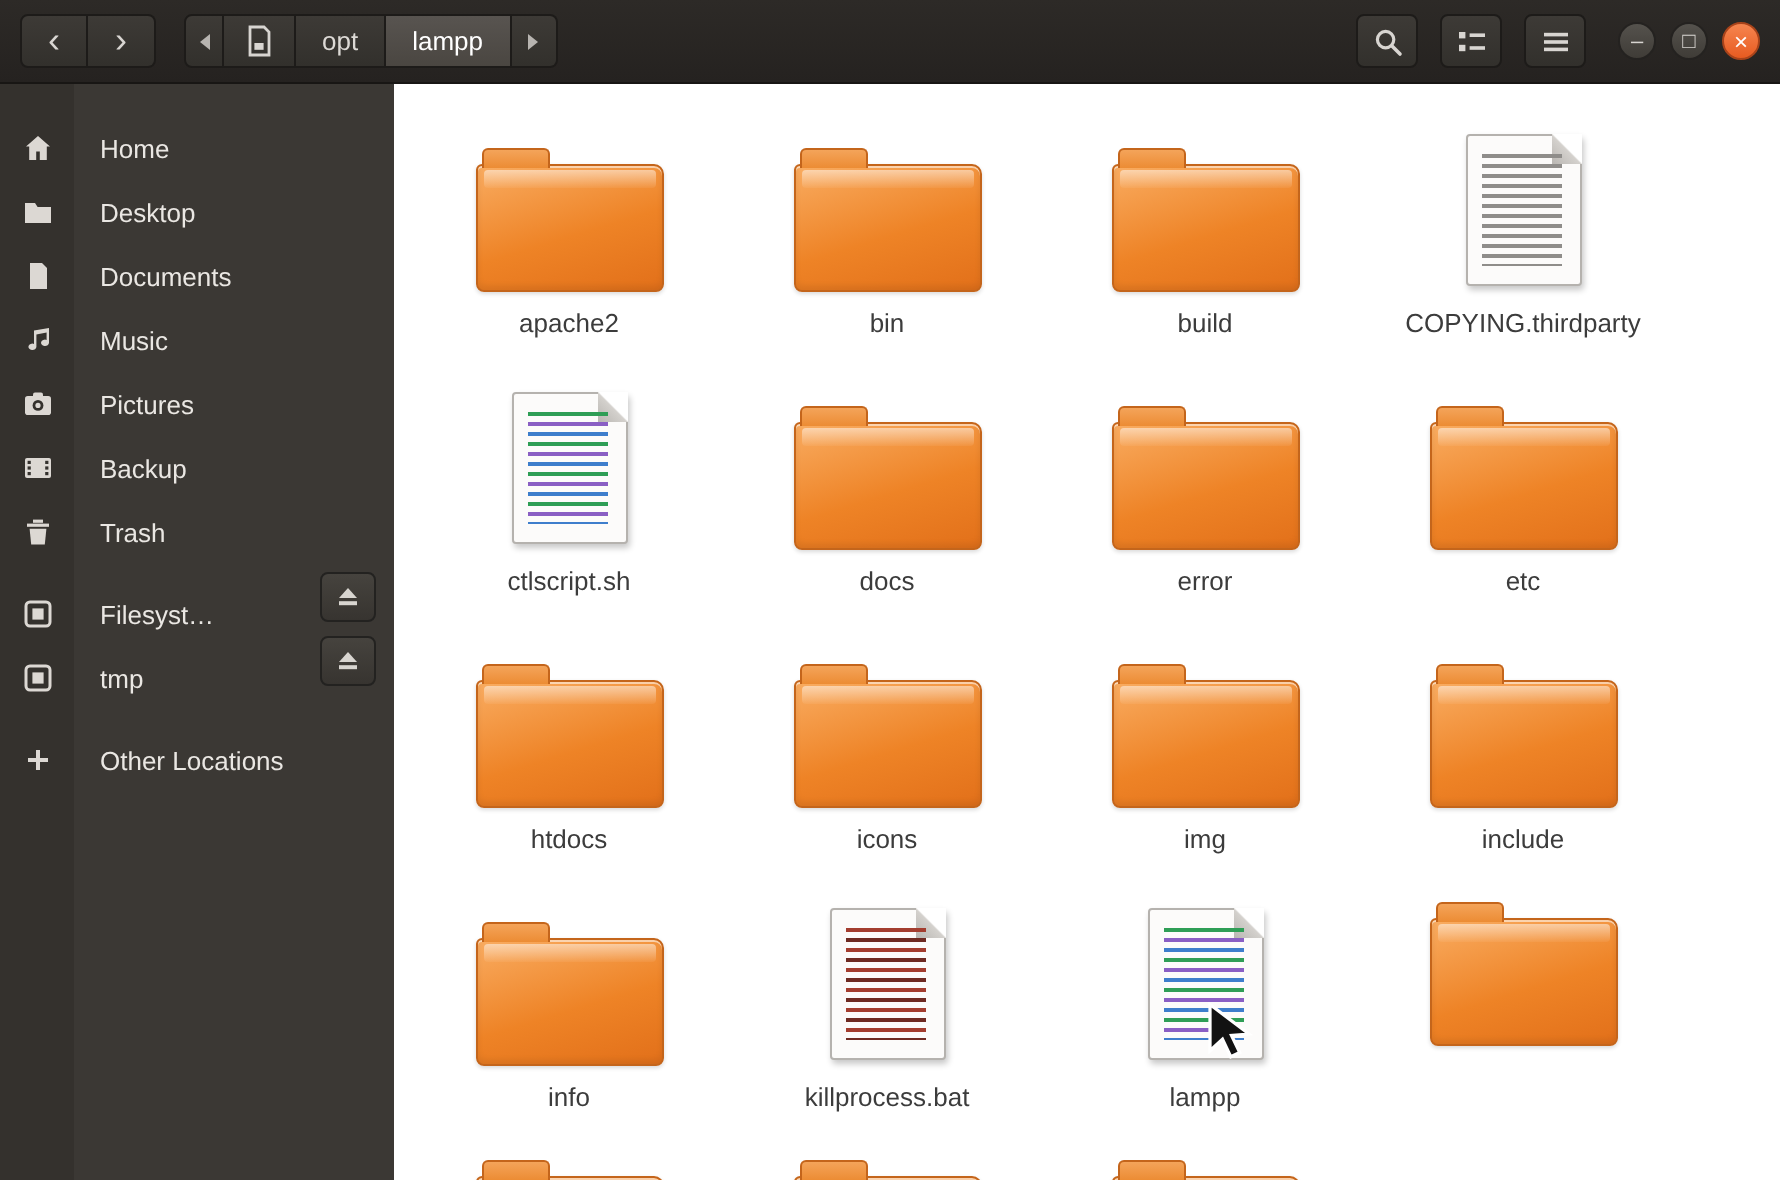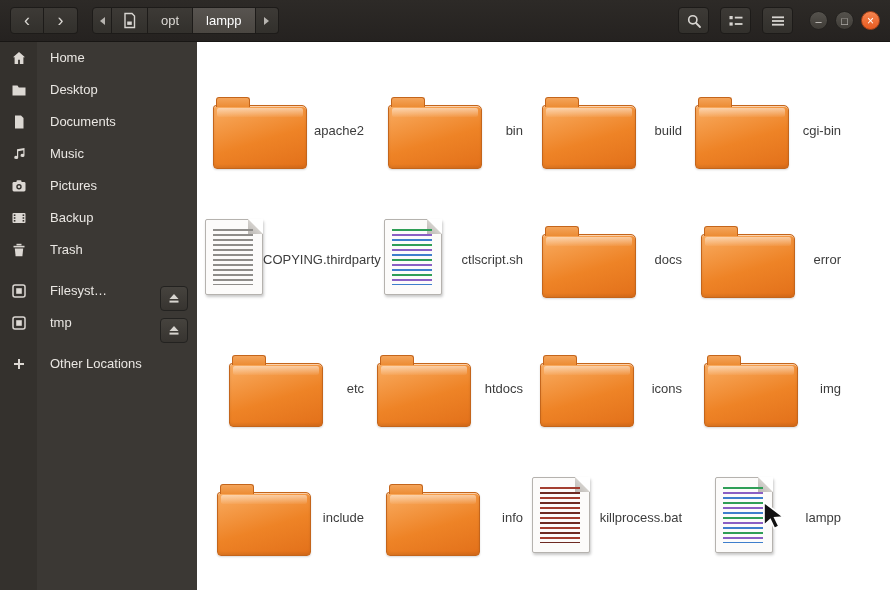--- a/index.html
+++ b/index.html
@@ -33,32 +33,32 @@
       background:linear-gradient(#55524d,#3f3c37);color:#d8d5d1;font-size:11px;line-height:16px;
       text-align:center;padding:0;}
   .wc.close{background:linear-gradient(#f6854f,#e75b21);border-color:#a8431a;color:#fff;font-size:12px;}
 
   
   .bodyrow{display:flex;height:548px;}
 
   
   .sidebar{width:197px;flex:none;background:#3b3834;position:relative;padding-top:8px;}
   .sidebar::before{content:"";position:absolute;left:0;top:0;bottom:0;width:37px;background:#34312d;}
-  .srow{position:relative;display:flex;align-items:flex-start;height:32px;cursor:default;}
+  .srow{position:relative;display:flex;align-items:flex-end;height:32px;cursor:default;}
   .srow.gap{margin-top:9px;}
   .sic{width:37px;display:flex;justify-content:center;flex:none;position:relative;}
   .slbl{margin-left:13px;font-size:13px;color:#eae7e3;}
   .eject{position:absolute;right:9px;top:3px;width:28px;height:25px;
          background:linear-gradient(#46433e,#373430);border:1px solid #232220;border-radius:4px;
          display:flex;align-items:center;justify-content:center;padding:0;}
 
   
   .content{flex:1;background:#fff;position:relative;padding:20px 0 0 8px;overflow:hidden;}
   .grid{display:grid;grid-template-columns:repeat(4,159px);grid-auto-rows:129px;}
-  .cell{position:relative;display:flex;flex-direction:row;align-items:center;cursor:default;}
+  .cell{position:relative;display:flex;flex-direction:column;align-items:center;cursor:default;}
   .icbox{height:84px;width:100%;display:flex;align-items:flex-end;justify-content:center;}
   .flbl{margin-top:8px;font-size:13px;color:#3c3c3c;white-space:nowrap;}
 
   
   .folder{position:relative;width:94px;height:64px;
           background:linear-gradient(163deg,#f9ac61,#ee8326 55%,#e2701a);
           border:1px solid #c4651b;border-radius:3px 5px 4px 4px;
           box-shadow:inset 0 1px 0 rgba(255,255,255,.55), inset 0 -2px 3px rgba(0,0,0,.08), 0 1px 2px rgba(0,0,0,.15);}
   .folder::before{content:"";position:absolute;top:-9px;left:2px;width:32px;height:9px;
           background:linear-gradient(#f4a45a,#ec8c34);border:1px solid #c4651b;border-bottom:none;
@@ -287,26 +287,20 @@
           <div class="flbl">bin</div>
         </div>
 
         <div class="cell">
           <div class="icbox">
               <div class="folder"></div>
             </div>
           <div class="flbl">build</div>
         </div>
 
-        <div class="cell">
-          <div class="icbox">
-              <div class="folder"></div>
-            </div>
-          <div class="flbl">cgi-bin</div>
-        </div>
 
         <div class="cell">
           <div class="icbox">
               <div class="doc">
                 <i class="fold"></i>
                 <i class="lines"></i>
               </div>
             </div>
           <div class="flbl">COPYING.thirdparty</div>
         </div>

